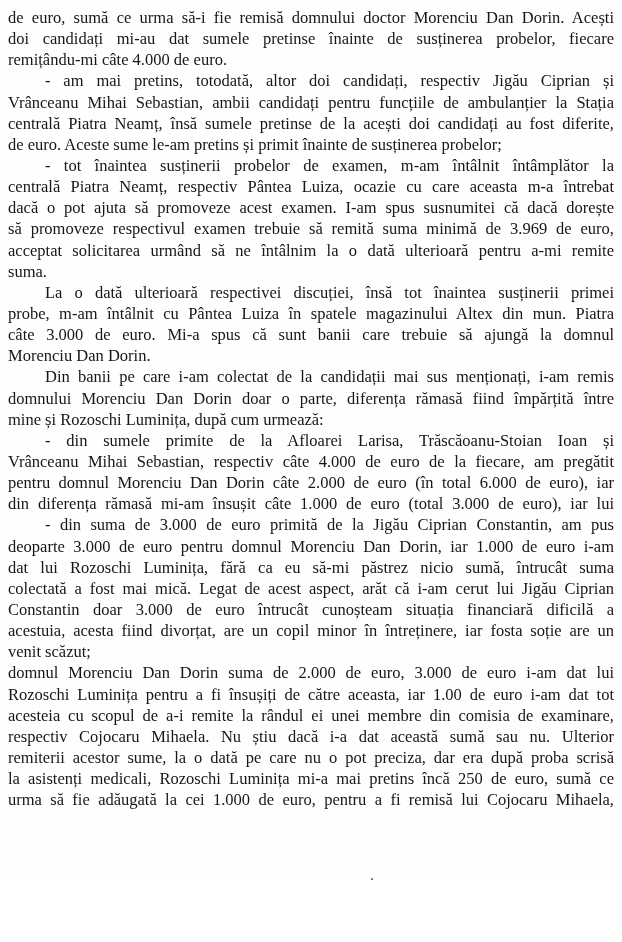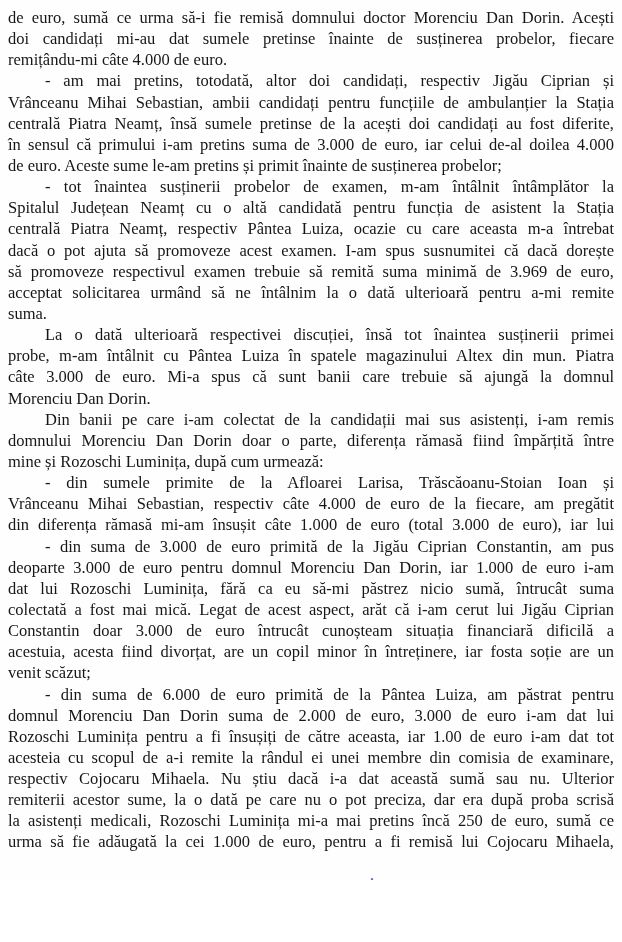--- a/index.html
+++ b/index.html
@@ -51,47 +51,45 @@
 <body>
 
 <div class="page">
   <div class="text-block">
       <div class="line">de euro, sumă ce urma să-i fie remisă domnului doctor Morenciu Dan Dorin. Acești</div>
       <div class="line">doi candidați mi-au dat sumele pretinse înainte de susținerea probelor, fiecare</div>
       <div class="line last">remițându-mi câte 4.000 de euro.</div>
       <div class="line indent">- am mai pretins, totodată, altor doi candidați, respectiv Jigău Ciprian și</div>
       <div class="line">Vrânceanu Mihai Sebastian, ambii candidați pentru funcțiile de ambulanțier la Stația</div>
       <div class="line">centrală Piatra Neamț, însă sumele pretinse de la acești doi candidați au fost diferite,</div>
-      <div class="line">în sensul că primului i-am pretins suma de 3.000 de euro, iar celui de-al doilea 4.000</div>
       <div class="line last">de euro. Aceste sume le-am pretins și primit înainte de susținerea probelor;</div>
       <div class="line indent">- tot înaintea susținerii probelor de examen, m-am întâlnit întâmplător la</div>
-      <div class="line">Spitalul Județean Neamț cu o altă candidată pentru funcția de asistent la Stația</div>
       <div class="line">centrală Piatra Neamț, respectiv Pântea Luiza, ocazie cu care aceasta m-a întrebat</div>
       <div class="line">dacă o pot ajuta să promoveze acest examen. I-am spus susnumitei că dacă dorește</div>
       <div class="line">să promoveze respectivul examen trebuie să remită suma minimă de 3.969 de euro,</div>
       <div class="line">acceptat solicitarea urmând să ne întâlnim la o dată ulterioară pentru a-mi remite</div>
       <div class="line last">suma.</div>
       <div class="line indent">La o dată ulterioară respectivei discuției, însă tot înaintea susținerii primei</div>
       <div class="line">probe, m-am întâlnit cu Pântea Luiza în spatele magazinului Altex din mun. Piatra</div>
       <div class="line">câte 3.000 de euro. Mi-a spus că sunt banii care trebuie să ajungă la domnul</div>
       <div class="line last">Morenciu Dan Dorin.</div>
-      <div class="line indent">Din banii pe care i-am colectat de la candidații mai sus asistenți, i-am remis</div>
+      <div class="line indent">Din banii pe care i-am colectat de la candidații mai sus menționați, i-am remis</div>
       <div class="line">domnului Morenciu Dan Dorin doar o parte, diferența rămasă fiind împărțită între</div>
       <div class="line last">mine și Rozoschi Luminița, după cum urmează:</div>
       <div class="line indent">- din sumele primite de la Afloarei Larisa, Trăscăoanu-Stoian Ioan și</div>
       <div class="line">Vrânceanu Mihai Sebastian, respectiv câte 4.000 de euro de la fiecare, am pregătit</div>
+      <div class="line">pentru domnul Morenciu Dan Dorin câte 2.000 de euro (în total 6.000 de euro), iar</div>
       <div class="line">din diferența rămasă mi-am însușit câte 1.000 de euro (total 3.000 de euro), iar lui</div>
       <div class="line indent">- din suma de 3.000 de euro primită de la Jigău Ciprian Constantin, am pus</div>
       <div class="line">deoparte 3.000 de euro pentru domnul Morenciu Dan Dorin, iar 1.000 de euro i-am</div>
       <div class="line">dat lui Rozoschi Luminița, fără ca eu să-mi păstrez nicio sumă, întrucât suma</div>
       <div class="line">colectată a fost mai mică. Legat de acest aspect, arăt că i-am cerut lui Jigău Ciprian</div>
       <div class="line">Constantin doar 3.000 de euro întrucât cunoșteam situația financiară dificilă a</div>
       <div class="line">acestuia, acesta fiind divorțat, are un copil minor în întreținere, iar fosta soție are un</div>
       <div class="line last">venit scăzut;</div>
-      <div class="line indent">- din suma de 6.000 de euro primită de la Pântea Luiza, am păstrat pentru</div>
       <div class="line">domnul Morenciu Dan Dorin suma de 2.000 de euro, 3.000 de euro i-am dat lui</div>
       <div class="line">Rozoschi Luminița pentru a fi însușiți de către aceasta, iar 1.00 de euro i-am dat tot</div>
       <div class="line">acesteia cu scopul de a-i remite la rândul ei unei membre din comisia de examinare,</div>
       <div class="line">respectiv Cojocaru Mihaela. Nu știu dacă i-a dat această sumă sau nu. Ulterior</div>
       <div class="line">remiterii acestor sume, la o dată pe care nu o pot preciza, dar era după proba scrisă</div>
       <div class="line">la asistenți medicali, Rozoschi Luminița mi-a mai pretins încă 250 de euro, sumă ce</div>
       <div class="line">urma să fie adăugată la cei 1.000 de euro, pentru a fi remisă lui Cojocaru Mihaela,</div>
     </div>
 
   <svg class="overlay" viewBox="0 0 622 942" xmlns="http://www.w3.org/2000/svg">

